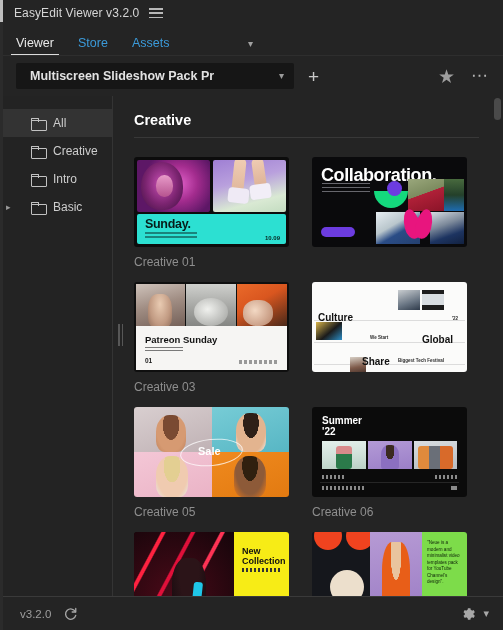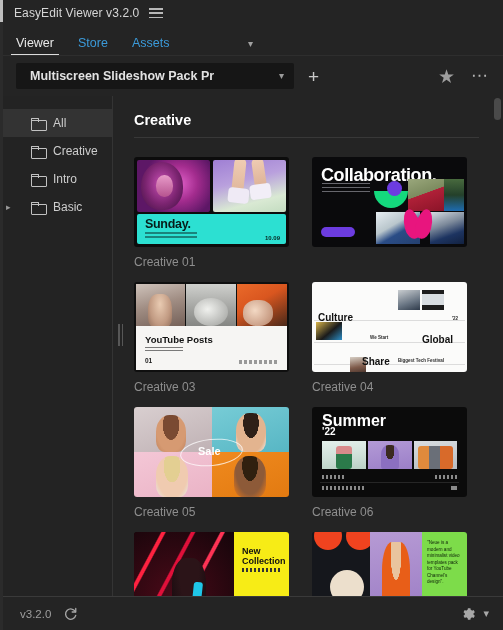--- a/index.html
+++ b/index.html
@@ -430,21 +430,21 @@
   .c5 .q4 { left:77.5px; top:45px; background: linear-gradient(160deg,#f08a1e,#e27a11); }
   .c5 .q4::after { content:""; position:absolute; left:22px; top:4px; width:32px; height:41px;
     background: radial-gradient(ellipse at 50% 24%, #30200f 0 34%, #8d5a38 35% 64%, #ef7d18 100%);
     border-radius:45% 45% 28% 28%; }
   .c5 .ring { position:absolute; left:46px; top:32px; width:63px; height:27px;
     border:1.2px solid rgba(255,255,255,.72); border-radius:50%; transform:rotate(-6deg); }
   .c5 .sale { position:absolute; left:64px; top:38px; color:#fff; font-size:11px; font-weight:bold; }
 
   
   .c6 { background:#0b0b0b; }
-  .c6 .h1 { position:absolute; left:10px; top:8px; color:#fff; font-size:16px; font-weight:bold; line-height:11px;}
+  .c6 .h1 { position:absolute; left:10px; top:8px; color:#fff; font-size:10px; font-weight:bold; line-height:11px;}
   .c6 .h2 { position:absolute; left:10px; top:19px; color:#fff; font-size:10px; font-weight:bold; }
   .c6 .s { position:absolute; top:34px; height:28px; }
   .c6 .s1 { left:10px; width:44px; background: linear-gradient(175deg,#e4efeb 0%,#cfe0d8 55%,#b9d0c4 100%); }
   .c6 .s1::after { content:""; position:absolute; left:14px; top:5px; width:16px; height:23px;
     background: linear-gradient(180deg,#d98b8b 0 35%, #2b7a4a 36% 100%); border-radius:3px; }
   .c6 .s2 { left:56px; width:44px; background: linear-gradient(170deg,#b39ad6,#9b7fc8); }
   .c6 .s2::after { content:""; position:absolute; left:13px; top:4px; width:18px; height:24px;
     background: radial-gradient(ellipse at 50% 22%, #3a2a20 0 34%, #8b6fc0 35% 100%); border-radius:40% 40% 12% 12%; }
   .c6 .s3 { left:102px; width:43px; background: linear-gradient(170deg,#d9dde0,#b6bcc2); }
   .c6 .s3::after { content:""; position:absolute; left:4px; top:5px; width:35px; height:23px;
@@ -594,21 +594,21 @@
             <span class="pet2"></span>
           </div>
         </div>
 
         <div class="card">
           <div class="thumb c3">
             <span class="ph p1"></span>
             <span class="ph p2"></span>
             <span class="ph p3"></span>
             <div class="white">
-              <span class="tt">YouTube Posts</span>
+              <span class="tt">Patreon Sunday</span>
               <span class="sl"></span>
               <span class="n">01</span>
               <span class="r"></span>
             </div>
           </div>
           <div class="card-label">Creative 03</div>
         </div>
 
         <div class="card">
           <div class="thumb c4">
@@ -619,21 +619,20 @@
             <span class="im2"></span>
             <span class="im3"></span>
             <span class="im4"></span>
             <span class="w1">Culture</span>
             <span class="w2">Global</span>
             <span class="w3">Share</span>
             <span class="tny" style="left:58px;top:53px">We Start</span>
             <span class="tny" style="left:86px;top:76px">Biggest Tech Festival</span>
             <span class="tny" style="left:140px;top:34px">'22</span>
           </div>
-          <div class="card-label">Creative 04</div>
         </div>
 
         <div class="card">
           <div class="thumb c5">
             <span class="q q1"></span>
             <span class="q q2"></span>
             <span class="q q3"></span>
             <span class="q q4"></span>
             <span class="ring"></span>
             <span class="sale">Sale</span>

